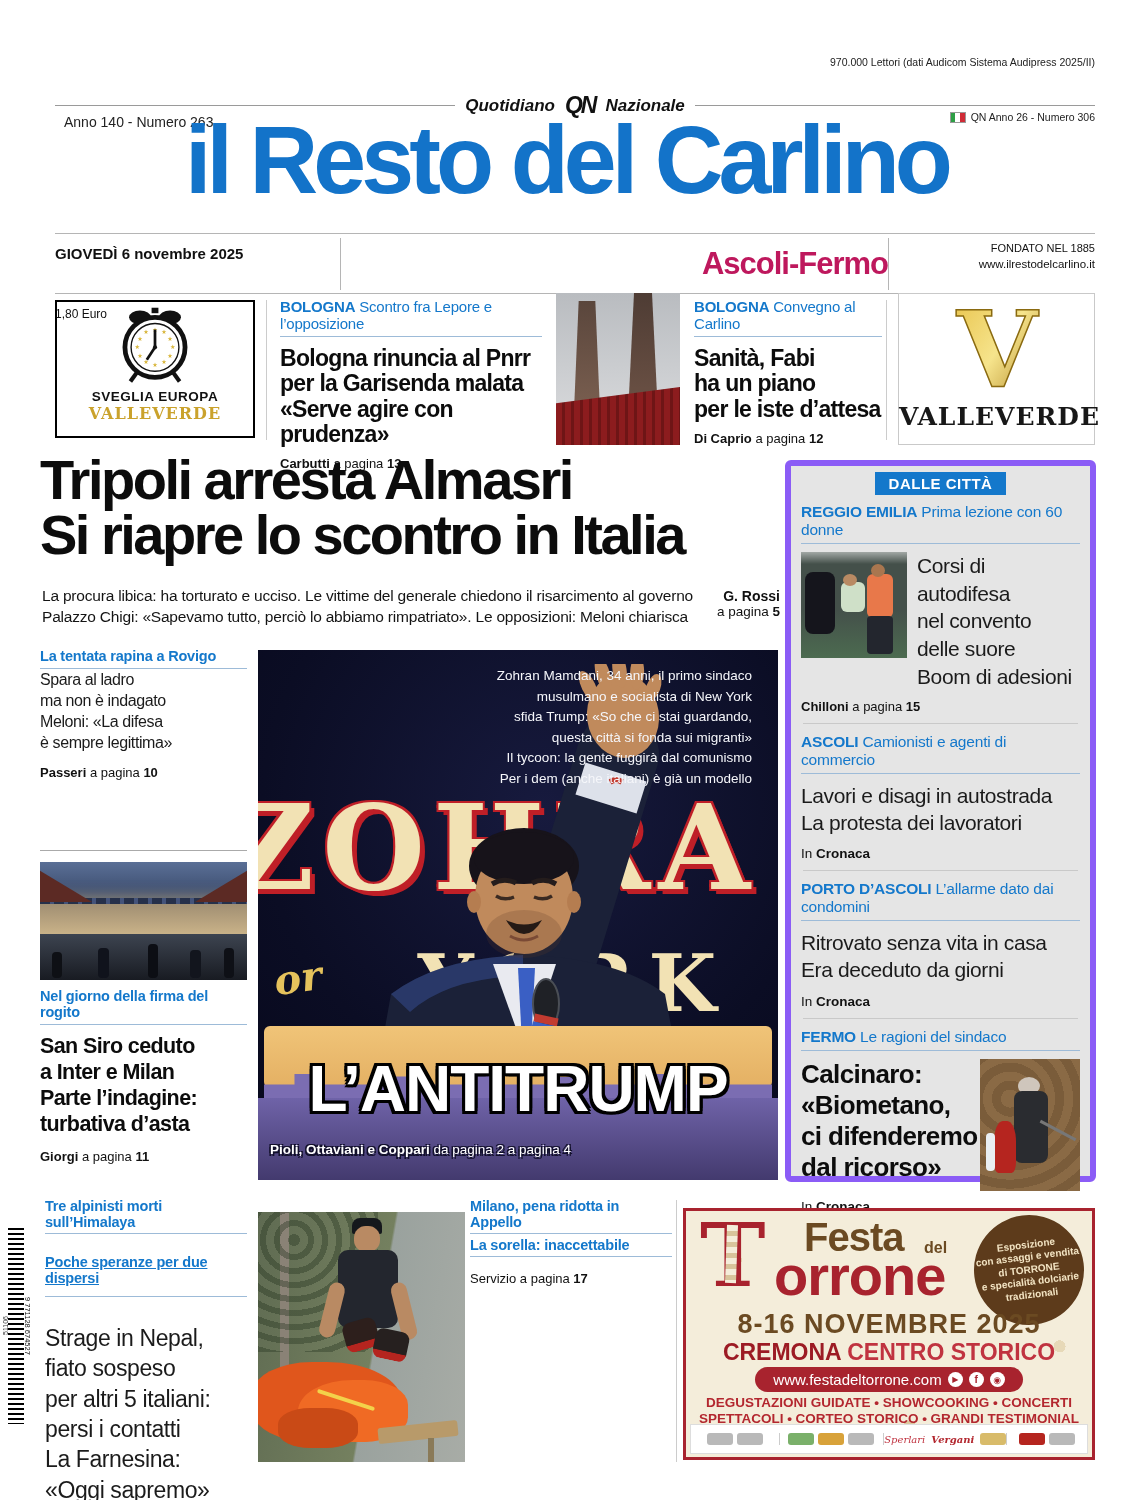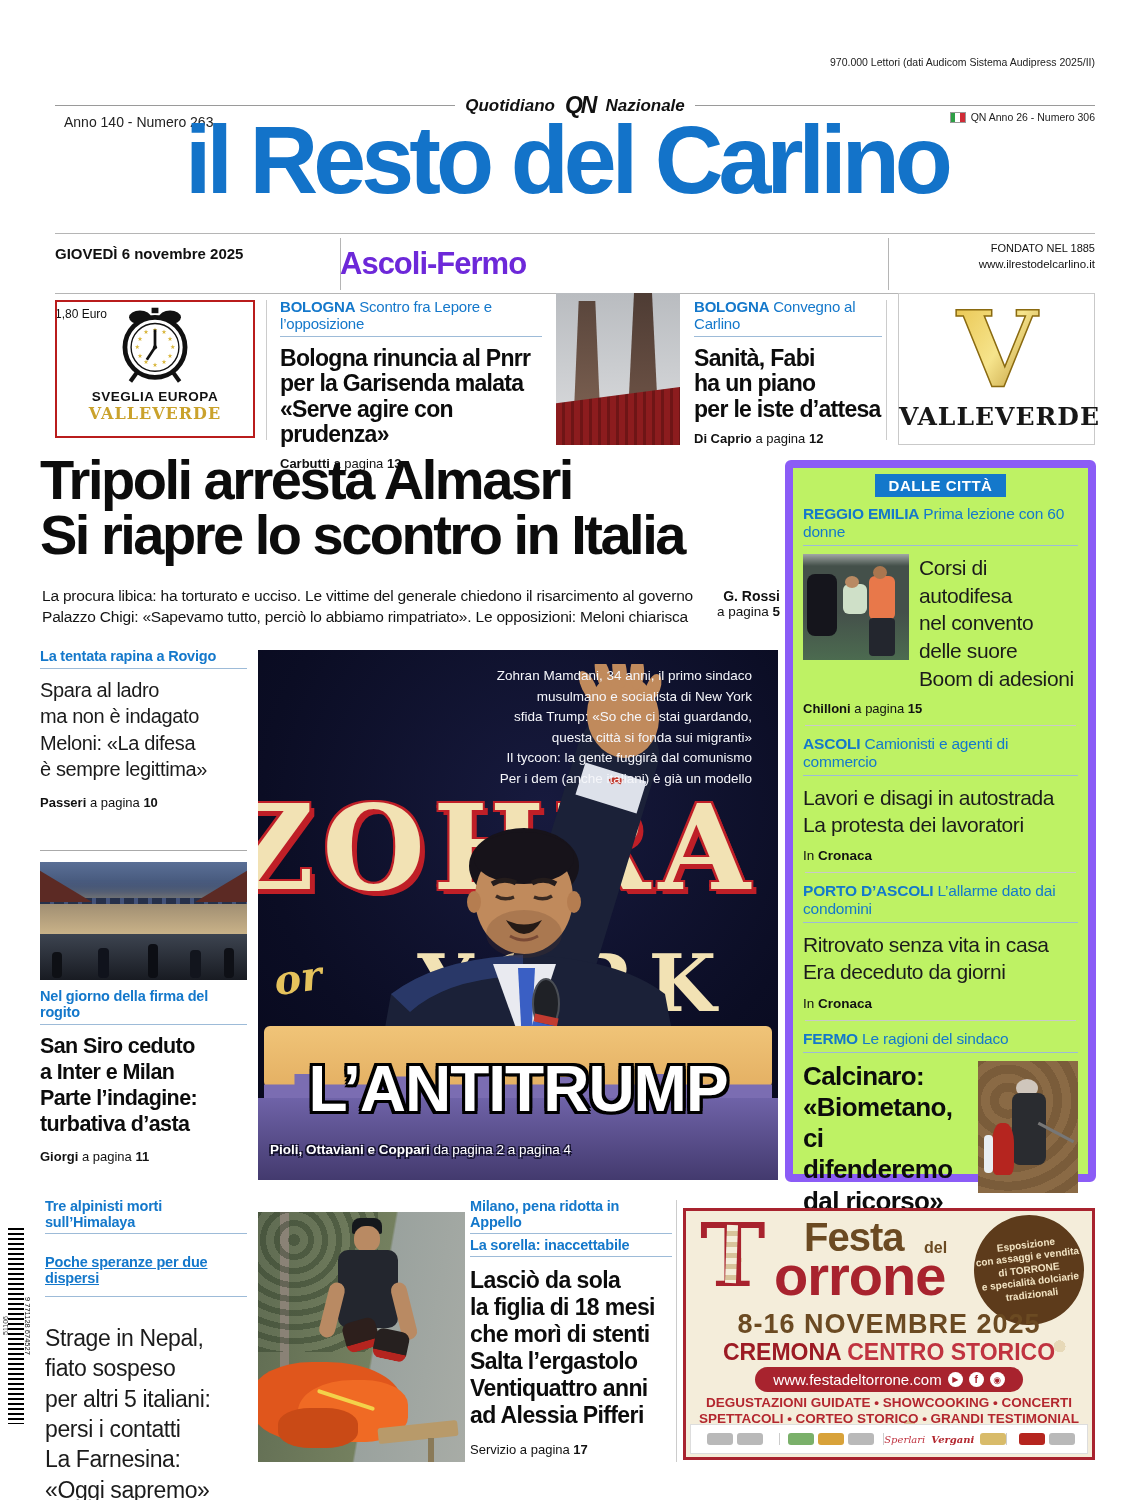--- a/index.html
+++ b/index.html
@@ -49,26 +49,26 @@
   </div>
 
   <div class="abs" style="top:104px; left:0; width:100%; text-align:center; font-size:97px; line-height:1.15; font-weight:700; letter-spacing:-5px; color:#1373c9; transform:scaleX(0.98);">il Resto del Carlino</div>
 
   <div class="abs rule" style="top:233px; left:55px; right:38px; height:1px;"></div>
 
   <div class="abs" style="top:245px; left:55px; font-size:15px; font-weight:700;">GIOVEDÌ 6 novembre 2025</div>
   <div class="abs" style="top:266px; left:55px; font-size:12px;margin-top:41px;">1,80 Euro</div>
   <div class="abs rule" style="top:238px; left:340px; width:1px; height:52px;"></div>
   <div class="abs rule" style="top:238px; left:888px; width:1px; height:52px;"></div>
-  <div class="abs" style="top:246px; left:340px; width:548px; text-align:left; font-size:31px; font-weight:700; letter-spacing:-1px; color:#6d28d9;">Ascoli-Fermo</div>
+  <div class="abs" style="top:246px; left:340px; width:548px; text-align:right; font-size:31px; font-weight:700; letter-spacing:-1px; color:#be185d;">Ascoli-Fermo</div>
   <div class="abs" style="top:242px; right:38px; font-size:11px; text-align:right;">FONDATO NEL 1885</div>
   <div class="abs" style="top:258px; right:38px; font-size:11.5px; text-align:right;">www.ilrestodelcarlino.it</div>
   <div class="abs rule" style="top:293px; left:55px; right:38px; height:1px;"></div>
 
-  <div class="abs" style="top:300px; left:55px; width:200px; height:138px; border:2px solid #b91c1c; text-align:center; padding-top:3px;">
+  <div class="abs" style="top:300px; left:55px; width:200px; height:138px; border:2px solid #000000; text-align:center; padding-top:3px;">
     <svg width="82" height="82" viewBox="0 0 120 120">
       <ellipse cx="38" cy="18" rx="16" ry="10" fill="#111"></ellipse>
       <ellipse cx="82" cy="18" rx="16" ry="10" fill="#111"></ellipse>
       <rect x="55" y="4" width="10" height="8" fill="#111"></rect>
       <line x1="34" y1="98" x2="24" y2="112" stroke="#111" stroke-width="6"></line>
       <line x1="86" y1="98" x2="96" y2="112" stroke="#111" stroke-width="6"></line>
       <circle cx="60" cy="62" r="44" fill="#fff" stroke="#111" stroke-width="7"></circle>
       <circle cx="60" cy="62" r="35" fill="#fff" stroke="#111" stroke-width="2"></circle>
       <g font-size="9" fill="#d8b63a" text-anchor="middle" font-family="DejaVu Sans">
         <text x="60" y="39">★</text>
@@ -134,21 +134,21 @@
 
   <div class="abs h-xl ml" style="top:452px; left:40px; width:745px;">Tripoli arresta Almasri
 Si riapre lo scontro in Italia</div>
   <div class="abs ml" style="top:585px; left:42px; width:672px; font-size:15.5px; line-height:1.38; letter-spacing:-0.2px; color:#141414;">La procura libica: ha torturato e ucciso. Le vittime del generale chiedono il risarcimento al governo
 Palazzo Chigi: «Sapevamo tutto, perciò lo abbiamo rimpatriato». Le opposizioni: Meloni chiarisca</div>
   <div class="abs" style="top:588px; left:690px; width:90px; text-align:right;">
     <div style="font-size:14px; font-weight:700;">G. Rossi</div>
     <div style="font-size:13.5px;"><span>a pagina </span><b>5</b></div>
   </div>
 
-  <div class="abs" style="top:460px; left:785px; width:311px; height:722px; border:8px solid #8b5cf6; border-radius:6px; padding:6px 10px 0 10px; background:#bef264;">
+  <div class="abs" style="top:460px; left:785px; width:311px; height:722px; border:6px solid #8b5cf6; border-radius:6px; padding:6px 10px 0 10px; background:#e5e5e5;">
     <div style="text-align:center;">
       <span style="display:inline-block; background:#1478cb; color:#fff; font-weight:700; font-size:15px; letter-spacing:0.5px; padding:3px 14px;">DALLE CITTÀ</span>
     </div>
 
     <div style="margin-top:8px;">
       <div class="kicker" style="font-size:15.5px;"><b>REGGIO EMILIA</b><span> Prima lezione con 60 donne</span></div>
       <div style="display:flex; margin-top:8px;">
         <div class="photo" style="position:relative; width:106px; height:106px; flex:0 0 106px; background:linear-gradient(#44504a 55%,#4c6b50);">
           <div class="abs" style="left:4px; top:20px; width:30px; height:62px; background:#15151c; border-radius:8px;"></div>
           <div class="abs" style="left:40px; top:30px; width:24px; height:30px; background:#cfe0c8; border-radius:6px;"></div>
@@ -197,21 +197,21 @@
           <div class="abs" style="left:6px; top:74px; width:9px; height:38px; background:#e9eef2; border-radius:4px;"></div>
           <div class="abs" style="left:58px; top:70px; width:40px; height:3px; background:#777; transform:rotate(28deg);"></div>
         </div>
       </div>
       <div class="byline" style="margin-top:8px; font-size:13.5px;"><span>In </span><b>Cronaca</b></div>
     </div>
   </div>
 
   <div class="abs" style="top:648px; left:40px; width:207px;">
     <div class="kicker kicker-s" style="font-weight:700;">La tentata rapina a Rovigo</div>
-    <div class="h-light ml" style="font-size:20px; line-height:1.32; margin-top:8px;">Spara al ladro
+    <div class="h-light ml" style="font-size:16px; line-height:1.32; margin-top:0;">Spara al ladro
 ma non è indagato
 Meloni: «La difesa
 è sempre legittima»</div>
     <div class="byline" style="margin-top:12px;"><b>Passeri</b><span> a pagina </span><b>10</b></div>
   </div>
 
   <div class="abs" style="top:850px; left:40px; width:207px; height:1px; background:#aaa;"></div>
 
   <div class="photo" style="top:862px; left:40px; width:207px; height:118px; background:linear-gradient(#5a6f96 0%, #31405f 38%, #2a3350 45%);">
     <div class="abs" style="left:0; top:38px; width:100%; height:34px; background:linear-gradient(#9b8a70,#c9b288); box-shadow:0 0 14px 4px rgba(230,200,140,0.5);"></div>
@@ -327,26 +327,20 @@
     <div class="abs" style="left:40px; top:168px; width:110px; height:62px; background:#f06a24; border-radius:50% 40% 40% 30%;"></div>
     <div class="abs" style="left:20px; top:196px; width:80px; height:40px; background:#c94a16; border-radius:40%;"></div>
     <div class="abs" style="left:58px; top:186px; width:60px; height:4px; background:#f3d24a; transform:rotate(18deg); border-radius:2px;"></div>
     <div class="abs" style="left:120px; top:212px; width:80px; height:16px; background:#b89a6a; transform:rotate(-6deg); border-radius:3px;"></div>
     <div class="abs" style="left:170px; top:226px; width:6px; height:26px; background:#8a7a58;"></div>
   </div>
 
   <div class="abs" style="top:1198px; left:470px; width:202px;">
     <div class="kicker kicker-s" style="font-weight:700; padding-bottom:3px;">Milano, pena ridotta in Appello</div>
     <div class="kicker kicker-s" style="font-weight:700; padding-bottom:3px; margin-top:3px;">La sorella: inaccettabile</div>
-    <div class="h-bold ml" style="font-size:23px; line-height:1.17; margin-top:10px;">Lasciò da sola
-la figlia di 18 mesi
-che morì di stenti
-Salta l’ergastolo
-Ventiquattro anni
-ad Alessia Pifferi</div>
     <div class="byline" style="margin-top:14px;"><span>Servizio a pagina </span><b>17</b></div>
   </div>
 
   <div class="abs" style="top:1200px; left:676px; width:1px; height:262px; background:#ccc;"></div>
 
   <div class="abs" style="top:1208px; left:683px; width:412px; height:252px; border:3px solid #a8232e; background:#f4edda; background-image:radial-gradient(circle at 12% 20%, #e7d9b8 0 7px, transparent 7px), radial-gradient(circle at 80% 12%, #dcc9a0 0 6px, transparent 6px), radial-gradient(circle at 30% 70%, #e2cfae 0 8px, transparent 8px), radial-gradient(circle at 92% 55%, #e7d9b8 0 6px, transparent 6px), radial-gradient(circle at 55% 88%, #dcc9a0 0 7px, transparent 7px), radial-gradient(circle at 6% 92%, #e2cfae 0 6px, transparent 6px); overflow:hidden;">
 
     <div class="abs" style="left:14px; top:-8px; font-family:'DejaVu Serif',serif; font-weight:700; font-size:88px; color:#a8232e;">T</div>
     <div class="abs" style="left:40px; top:14px; width:11px; height:58px; background:repeating-linear-gradient(180deg,#f4edda 0 6px,#d8c49c 6px 11px); transform:rotate(2deg);"></div>
     <div class="abs" style="left:118px; top:4px; font-size:40px; font-weight:700; color:#6b4a22; letter-spacing:-1px;">Festa</div>

